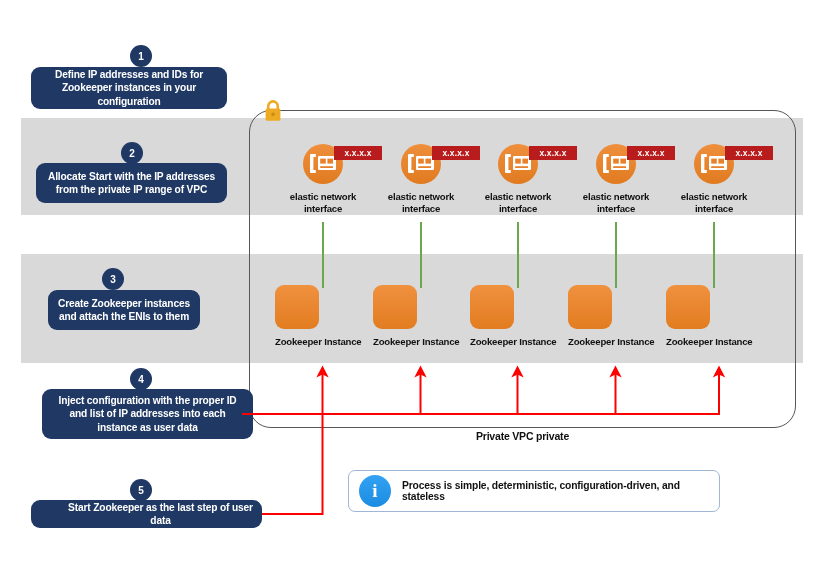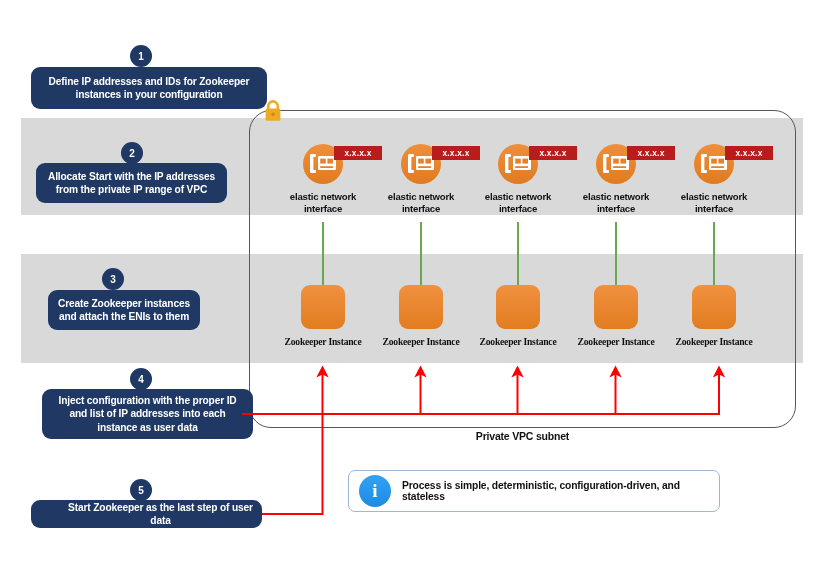--- a/index.html
+++ b/index.html
@@ -84,21 +84,21 @@
     background: #1f3864;
     color: #ffffff;
     font-size: 10px;
     font-weight: bold;
     display: flex;
     align-items: center;
     justify-content: center;
     z-index: 5;
   }
 
-  #step1-box   { left: 31px;  top: 67px;  width: 236px; height: 42px; }
+  #step1-box   { left: 31px;  top: 67px;  width: 196px; height: 42px; }
   #step1-badge { left: 130px; top: 45px; }
   #step2-box   { left: 36px;  top: 163px; width: 191px; height: 40px; }
   #step2-badge { left: 121px; top: 142px; }
   #step3-box   { left: 48px;  top: 290px; width: 152px; height: 40px; }
   #step3-badge { left: 102px; top: 268px; }
   #step4-box   { left: 42px;  top: 389px; width: 211px; height: 50px; }
   #step4-badge { left: 130px; top: 368px; }
   #step5-box   { left: 31px;  top: 500px; width: 231px; height: 28px; padding-left: 36px; }
   #step5-badge { left: 130px; top: 479px; }
 
@@ -146,22 +146,21 @@
     top: 222px;
     width: 2.2px;
     height: 66px;
     background: #6aa84f;
   }
 
   .inst-wrap {
     position: absolute;
     top: 285px;
     width: 96px;
-    text-align: center;
-    font-family: Liberation Serif, serif;
+    text-align: left;
   }
   .inst-icon {
     display: inline-block;
     width: 44px;
     height: 44px;
     border-radius: 9px;
     background: #e8812a;
     background: linear-gradient(180deg,#f0913f 0%, #e27c20 100%);
   }
   .inst-label {
@@ -213,21 +212,21 @@
 </style>
 </head>
 <body>
 
 <div id="canvas">
 
   <div class="band" id="band-eni"></div>
   <div class="band" id="band-inst"></div>
 
   <div id="vpc-box"></div>
-  <div id="vpc-label">Private VPC subnet</div>
+  <div id="vpc-label">Private VPC private</div>
 
   <svg id="lock-icon" viewBox="0 0 20 24">
     <path d="M5.2 10 V7.2 a4.8 4.8 0 0 1 9.6 0 V10" fill="none" stroke="#eeaa22" stroke-width="2.6"></path>
     <rect x="2.6" y="9.6" width="14.8" height="12.2" rx="1.6" fill="#eeaa22"></rect>
     <circle cx="10" cy="15.2" r="1.7" fill="#c98a12"></circle>
   </svg>
 
   <div class="step-badge" id="step1-badge">1</div>
   <div class="step-box" id="step1-box">Define IP addresses and IDs for Zookeeper instances in your configuration</div>
 

